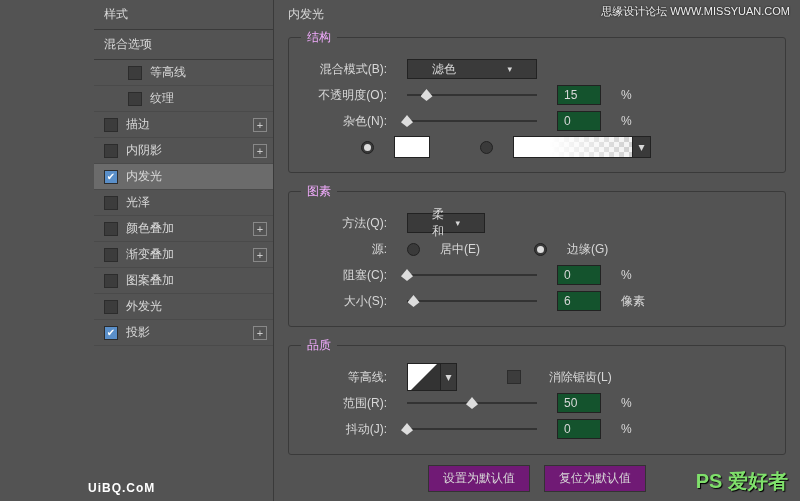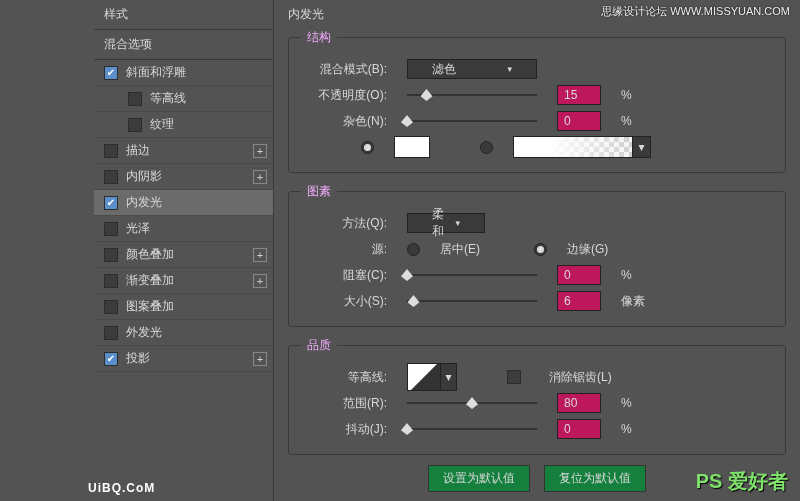--- a/index.html
+++ b/index.html
@@ -24,49 +24,45 @@
 fieldset{border:1px solid #3a3a3a;border-radius:3px;padding:10px 12px 12px 12px;margin-bottom:10px}
 legend{padding:0 6px;color:#f0abfc}
 .frow{display:flex;align-items:center;height:26px;gap:20px}
 .lbl{width:86px;text-align:right}
 .sel{background:#3a3a3a;border:1px solid #222;height:20px;width:130px;display:flex;align-items:center;padding:0 24px;justify-content:space-between}
 .sel.small{width:78px}
 .caret{font-size:9px}
 .slider{position:relative;height:16px;width:130px}
 .track{position:absolute;top:7px;left:0;right:0;height:2px;background:#333}
 .thumb{position:absolute;top:2px;width:12px;height:12px;background:#ddd;clip-path:polygon(50% 0,100% 60%,50% 100%,0 60%);transform:translateX(-50%)}
-.num{width:44px;height:20px;background:#be185d;border:1px solid #222;display:flex;align-items:center;padding:0 6px}
+.num{width:44px;height:20px;background:#14532d;border:1px solid #222;display:flex;align-items:center;padding:0 6px}
 .unit{width:30px}
 .radio{width:13px;height:13px;border-radius:50%;border:1px solid #222;background:#3a3a3a;display:inline-flex;align-items:center;justify-content:center}
 .radio.on::after{content:"";width:7px;height:7px;border-radius:50%;background:#ddd}
 .swatch{width:36px;height:22px;border:1px solid #222;background:#fff}
 .grad{width:120px;height:22px;border:1px solid #222;background:linear-gradient(to right,#fff,#fff 30%,rgba(255,255,255,0.3)),repeating-conic-gradient(#bbb 0 25%,#eee 0 50%) 0/10px 10px}
 .grad-wrap{display:flex}
 .grad-caret{width:18px;height:22px;background:#3a3a3a;border:1px solid #222;border-left:none;display:flex;align-items:center;justify-content:center}
 .contour{width:34px;height:28px;border:1px solid #222;background:linear-gradient(135deg,#fff 0 49%,#333 51% 100%)}
 .contour-wrap{display:flex}
 .contour-caret{width:16px;height:28px;background:#3a3a3a;border:1px solid #222;border-left:none;display:flex;align-items:center;justify-content:center}
 .btns{display:flex;gap:14px;justify-content:center;margin-top:8px}
-.btn{background:#15803d;border:1px solid #333;padding:4px 14px}
+.btn{background:#701a75;border:1px solid #333;padding:4px 14px}
 .watermark{position:absolute;top:4px;right:10px;font-size:11px;color:#f0f0f0;text-shadow:0 0 2px #000}
 .watermark2{position:absolute;bottom:6px;right:12px;font-size:20px;color:#7fe06b;font-weight:bold;text-shadow:1px 1px 1px #000}
 .watermark1b{position:absolute;bottom:6px;left:88px;font-size:12px;color:#fff;font-weight:bold;letter-spacing:1px}
 </style>
 </head>
 <body>
 
 <div class="frame">
   <div class="left-panel">
     <div class="style-head">样式</div>
     <div class="blend-head">混合选项</div>
     <div class="style-list">
-      <div class="row">
-          <span class="chk on"></span>
-          <span>斜面和浮雕</span>
-        </div>
       <div class="row indent">
           <span class="chk"></span>
           <span>等高线</span>
         </div>
       <div class="row indent">
           <span class="chk"></span>
           <span>纹理</span>
         </div>
       <div class="row">
           <span class="chk"></span>
@@ -202,21 +198,21 @@
         <span style="width:10px"></span>
         <span class="chk"></span>
         <span>消除锯齿(L)</span>
       </div>
       <div class="frow">
         <span class="lbl">范围(R):</span>
         <div class="slider">
             <div class="track"></div>
             <div class="thumb" style="left:50%"></div>
           </div>
-        <div class="num">80</div>
+        <div class="num">50</div>
         <span class="unit">%</span>
       </div>
       <div class="frow">
         <span class="lbl">抖动(J):</span>
         <div class="slider">
             <div class="track"></div>
             <div class="thumb" style="left:0%"></div>
           </div>
         <div class="num">0</div>
         <span class="unit">%</span>

